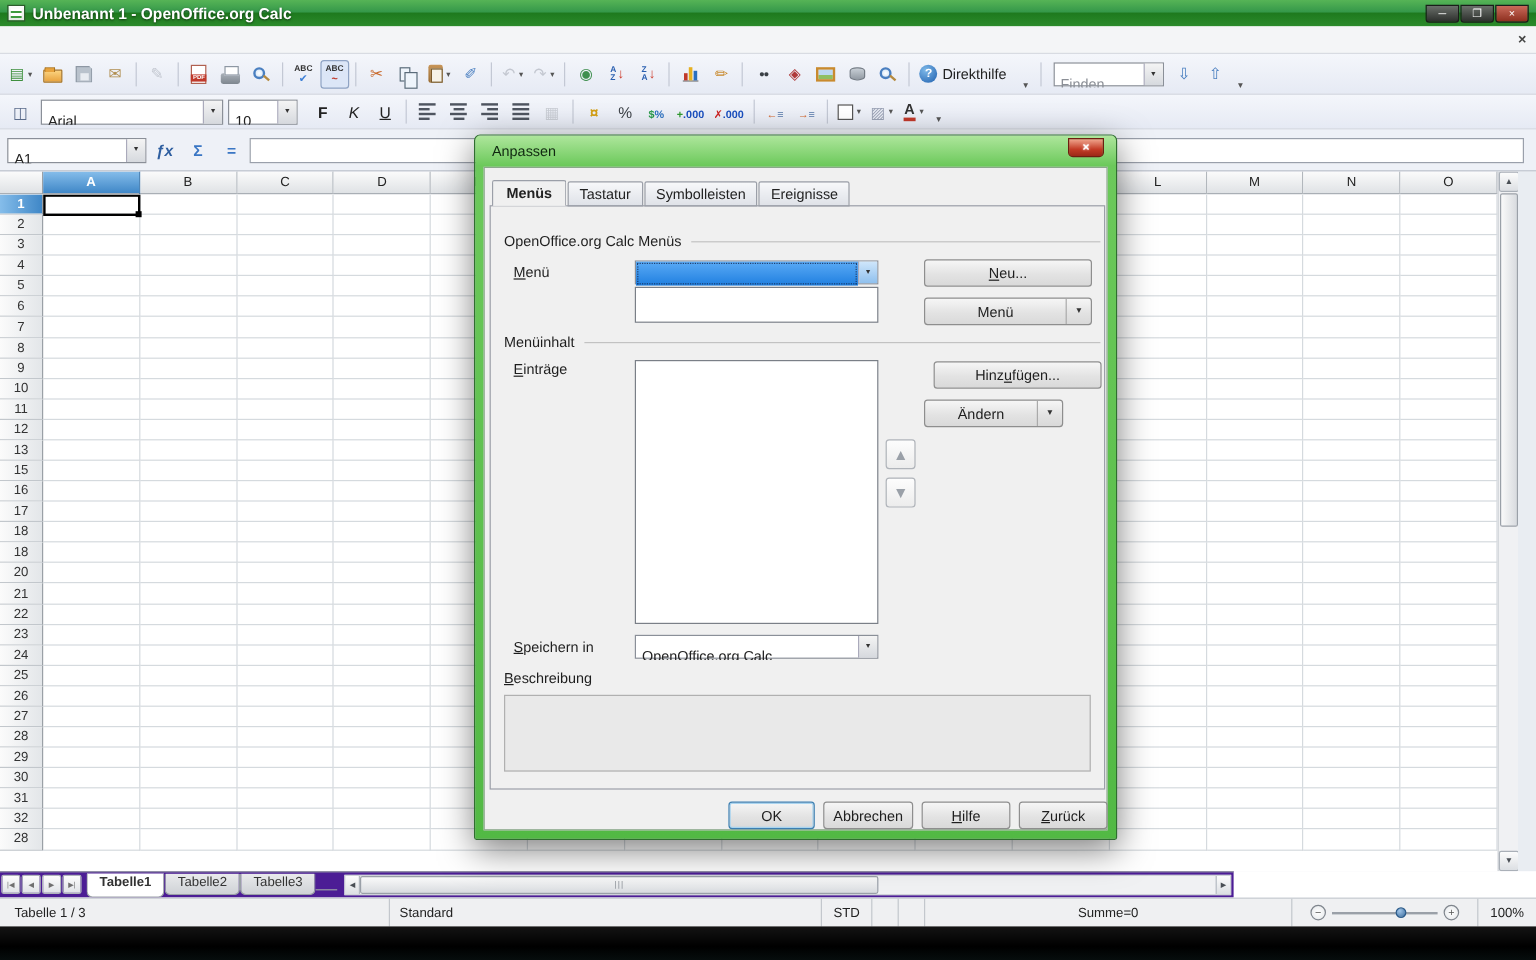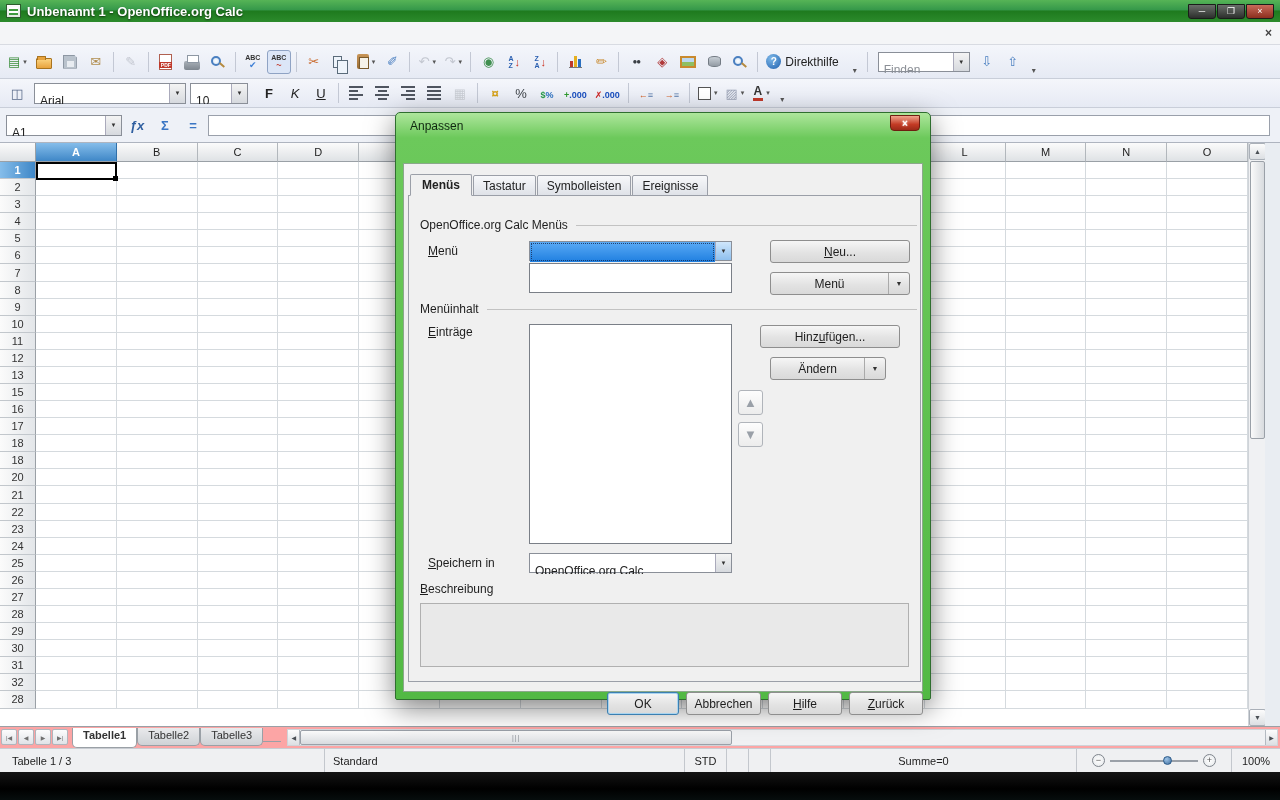--- a/index.html
+++ b/index.html
@@ -115,21 +115,21 @@
   
   #vscroll { position:absolute; right:15px; top:0; width:17px; height:583px; background:#f0f1f3; border-left:1px solid #cfd3d8; }
   .sbtn { width:17px; height:17px; display:flex; align-items:center; justify-content:center; font-size:7px; color:#4a4f55;
     background:linear-gradient(#fcfcfc,#dcdfe3); border:1px solid #aab0b8; border-radius:2px; }
   #vthumb { position:absolute; left:1px; top:18px; width:15px; height:278px;
     background:linear-gradient(90deg,#fafafa,#d8dbdf); border:1px solid #9aa0a8; border-radius:2px; }
   #vscroll .down { position:absolute; bottom:0; }
   #right-fill { position:absolute; right:0; top:0; width:15px; height:583px; background:#e9edf2; }
 
   
-  #tabbar { position:absolute; left:0; top:726px; width:1280px; height:22px; background:#fca5a5;
+  #tabbar { position:absolute; left:0; top:726px; width:1028px; height:22px; background:#4c1d95;
     border-top:1px solid #9aa0a6; display:flex; align-items:flex-start; }
   .navbtn { width:16px; height:16px; margin:2px 0 0 1px; display:flex; align-items:center; justify-content:center;
     font-size:6px; color:#707070; background:linear-gradient(#fcfcfc,#e0e3e7); border:1px solid #b0b5bc; border-radius:2px; }
   .stab { height:18px; margin-top:1px; padding:1px 10px 0; font-size:11px; color:#333;
     background:linear-gradient(#e9eaec,#cfd2d6); border:1px solid #9aa0a6; border-top:none; border-radius:0 0 5px 5px; }
   .stab.active { background:#fff; font-weight:bold; height:20px; z-index:2; }
   #tab-spacer { width:18px; height:14px; margin-top:1px; border-bottom:1px solid #9aa0a6; }
   #hscroll { flex:1; height:17px; margin:2px 2px 0 6px; position:relative; background:#f0f1f3;
     border:1px solid #cfd3d8; display:flex; align-items:center; }
   #hthumb { position:absolute; left:12px; top:0; width:432px; height:15px;
@@ -162,21 +162,21 @@
   
   #dialog { position:absolute; left:395px; top:112px; width:536px; height:588px;
     background:linear-gradient(180deg,#aee69c 0%,#6cc95b 25px,#52b944 100%);
     border:1px solid #2f6e2f; border-radius:5px 5px 2px 2px; box-shadow:0 8px 28px rgba(0,0,0,.5); }
   #dlg-titlebar { position:absolute; left:0; top:0; right:0; height:26px; display:flex; align-items:center; padding:0 14px; }
   #dlg-title { font-size:12px; color:#102810; }
   #dlg-close { position:absolute; top:2px; right:10px; width:30px; height:16px;
     background:linear-gradient(#f0a58d,#c33b25 60%,#9c2a18); border:1px solid #6e1e10; border-radius:0 0 4px 4px;
     color:#fff; font-weight:bold; font-size:10px; display:flex; align-items:center; justify-content:center;
     text-shadow:0 0 2px #fff; }
-  #dlg-body { position:absolute; left:7px; right:7px; top:26px; bottom:7px; background:#f0f0f0; border:1px solid #8aa88a;margin-top:24px; }
+  #dlg-body { position:absolute; left:7px; right:7px; top:26px; bottom:7px; background:#f0f0f0; border:1px solid #8aa88a; }
 
   #dtabs { position:absolute; left:6px; top:11px; display:flex; z-index:2; }
   .dtab { padding:3px 9px 2px; font-size:12px; color:#222; background:linear-gradient(#f7f8fa,#dfe2e8);
     border:1px solid #9b9fa8; margin-right:1px; border-radius:2px 2px 0 0; }
   .dtab.active { background:#f0f0f0; font-weight:bold; border-bottom:1px solid #f0f0f0; padding:3px 11px 3px; margin-top:-1px; }
   #dpage { position:absolute; left:4px; top:31px; width:513px; height:487px; border:1px solid #9b9fa8; background:#f0f0f0; }
 
   .grp { position:absolute; display:flex; align-items:center; gap:8px; font-size:12px; color:#1e1e1e; }
   .grp .line { flex:1; height:1px; background:#c2c2c2; }
   .dlabel { position:absolute; font-size:12px; color:#1e1e1e; }
@@ -1150,21 +1150,21 @@
     </div>
 
     <div class="grp" style="left:16px; top:138px; width:497px;">
       <span>Menüinhalt</span>
         <span class="line"></span>
     </div>
 
     <span class="dlabel" style="left:24px; top:161px;"><u>E</u>inträge</span>
     <div class="dlist" style="left:125px; top:160px; width:203px; height:220px;"></div>
 
-    <div class="dbtn" style="left:356px; top:161px; width:140px;">
+    <div class="dbtn" style="left:374px; top:161px; width:140px;">
       <span class="lbl">Hinz<u>u</u>fügen...</span>
     </div>
     <div class="dbtn" style="left:366px; top:193px; width:116px;">
       <span class="lbl">Ändern</span>
       <span class="caret">▼</span>
     </div>
 
     <div class="movebtn" style="left:334px; top:226px;">▲</div>
     <div class="movebtn" style="left:334px; top:258px;">▼</div>
 

